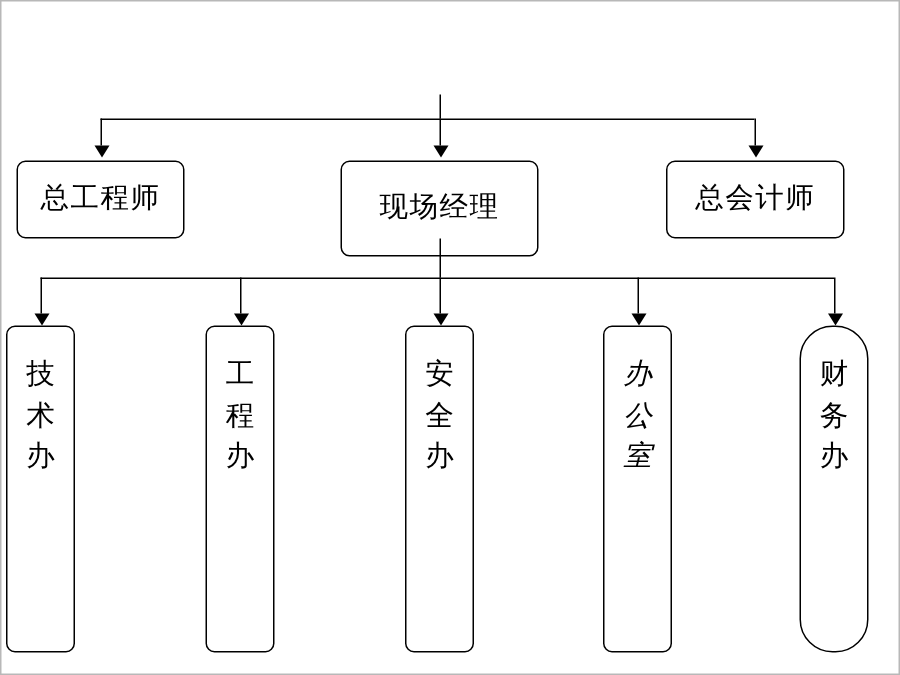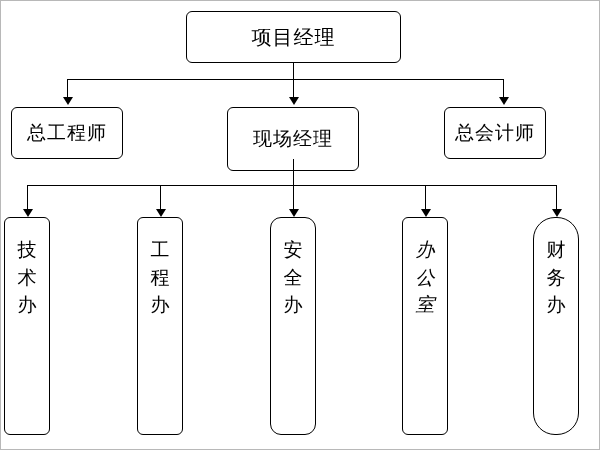--- a/index.html
+++ b/index.html
@@ -62,40 +62,37 @@
     border-left: 5px solid transparent;
     border-right: 5px solid transparent;
     border-top: 8px solid #000000;
   }
 </style>
 </head>
 <body>
 
 <div id="chart">
 
-  <div class="node l1" style="left:185px; top:10px; width:215px; height:52px;">
-    <span class="txt">项目经理</span>
-  </div>
 
   <div class="line vline" style="left:292px; top:62px; height:16px;"></div>
   <div class="line hline" style="left:66px; top:78px; width:436px;"></div>
   <div class="line vline" style="left:66px; top:78px; height:18px;"></div>
   <div class="line vline" style="left:292px; top:78px; height:18px;"></div>
   <div class="line vline" style="left:502px; top:78px; height:18px;"></div>
   <div class="arrow" style="left:62px; top:96px;"></div>
   <div class="arrow" style="left:288px; top:96px;"></div>
   <div class="arrow" style="left:498px; top:96px;"></div>
 
   <div class="node l2" style="left:10px; top:106px; width:112px; height:52px;text-align:center;">
     <span class="txt">总工程师</span>
   </div>
   <div class="node l2" style="left:226px; top:106px; width:132px; height:64px;">
     <span class="txt">现场经理</span>
   </div>
-  <div class="node l2" style="left:443px; top:106px; width:102px; height:52px;">
+  <div class="node l2" style="left:443px; top:106px; width:119px; height:52px;">
     <span class="txt">总会计师</span>
   </div>
 
   <div class="line vline" style="left:292px; top:158px; height:26px;"></div>
   <div class="line hline" style="left:26px; top:184px; width:529px;"></div>
   <div class="line vline" style="left:26px; top:184px; height:24px;"></div>
   <div class="line vline" style="left:159px; top:184px; height:24px;"></div>
   <div class="line vline" style="left:292px; top:184px; height:24px;"></div>
   <div class="line vline" style="left:424px; top:184px; height:24px;"></div>
   <div class="line vline" style="left:555px; top:184px; height:24px;"></div>
@@ -104,21 +101,21 @@
   <div class="arrow" style="left:288px; top:208px;"></div>
   <div class="arrow" style="left:420px; top:208px;"></div>
   <div class="arrow" style="left:551px; top:208px;"></div>
 
   <div class="node l3" style="left:3px; top:216px; width:46px; height:218px;">
     <span class="txt">技术办</span>
   </div>
   <div class="node l3" style="left:136px; top:216px; width:46px; height:218px;">
     <span class="txt">工程办</span>
   </div>
-  <div class="node l3" style="left:269px; top:216px; width:46px; height:218px;border-radius:11px;">
+  <div class="node l3" style="left:269px; top:216px; width:46px; height:218px;">
     <span class="txt">安全办</span>
   </div>
   <div class="node l3" style="left:401px; top:216px; width:46px; height:218px;font-style:italic;">
     <span class="txt">办公室</span>
   </div>
   <div class="node l3" style="left:532px; top:216px; width:46px; height:218px;border-radius:22px;">
     <span class="txt">财务办</span>
   </div>
 
 </div>

